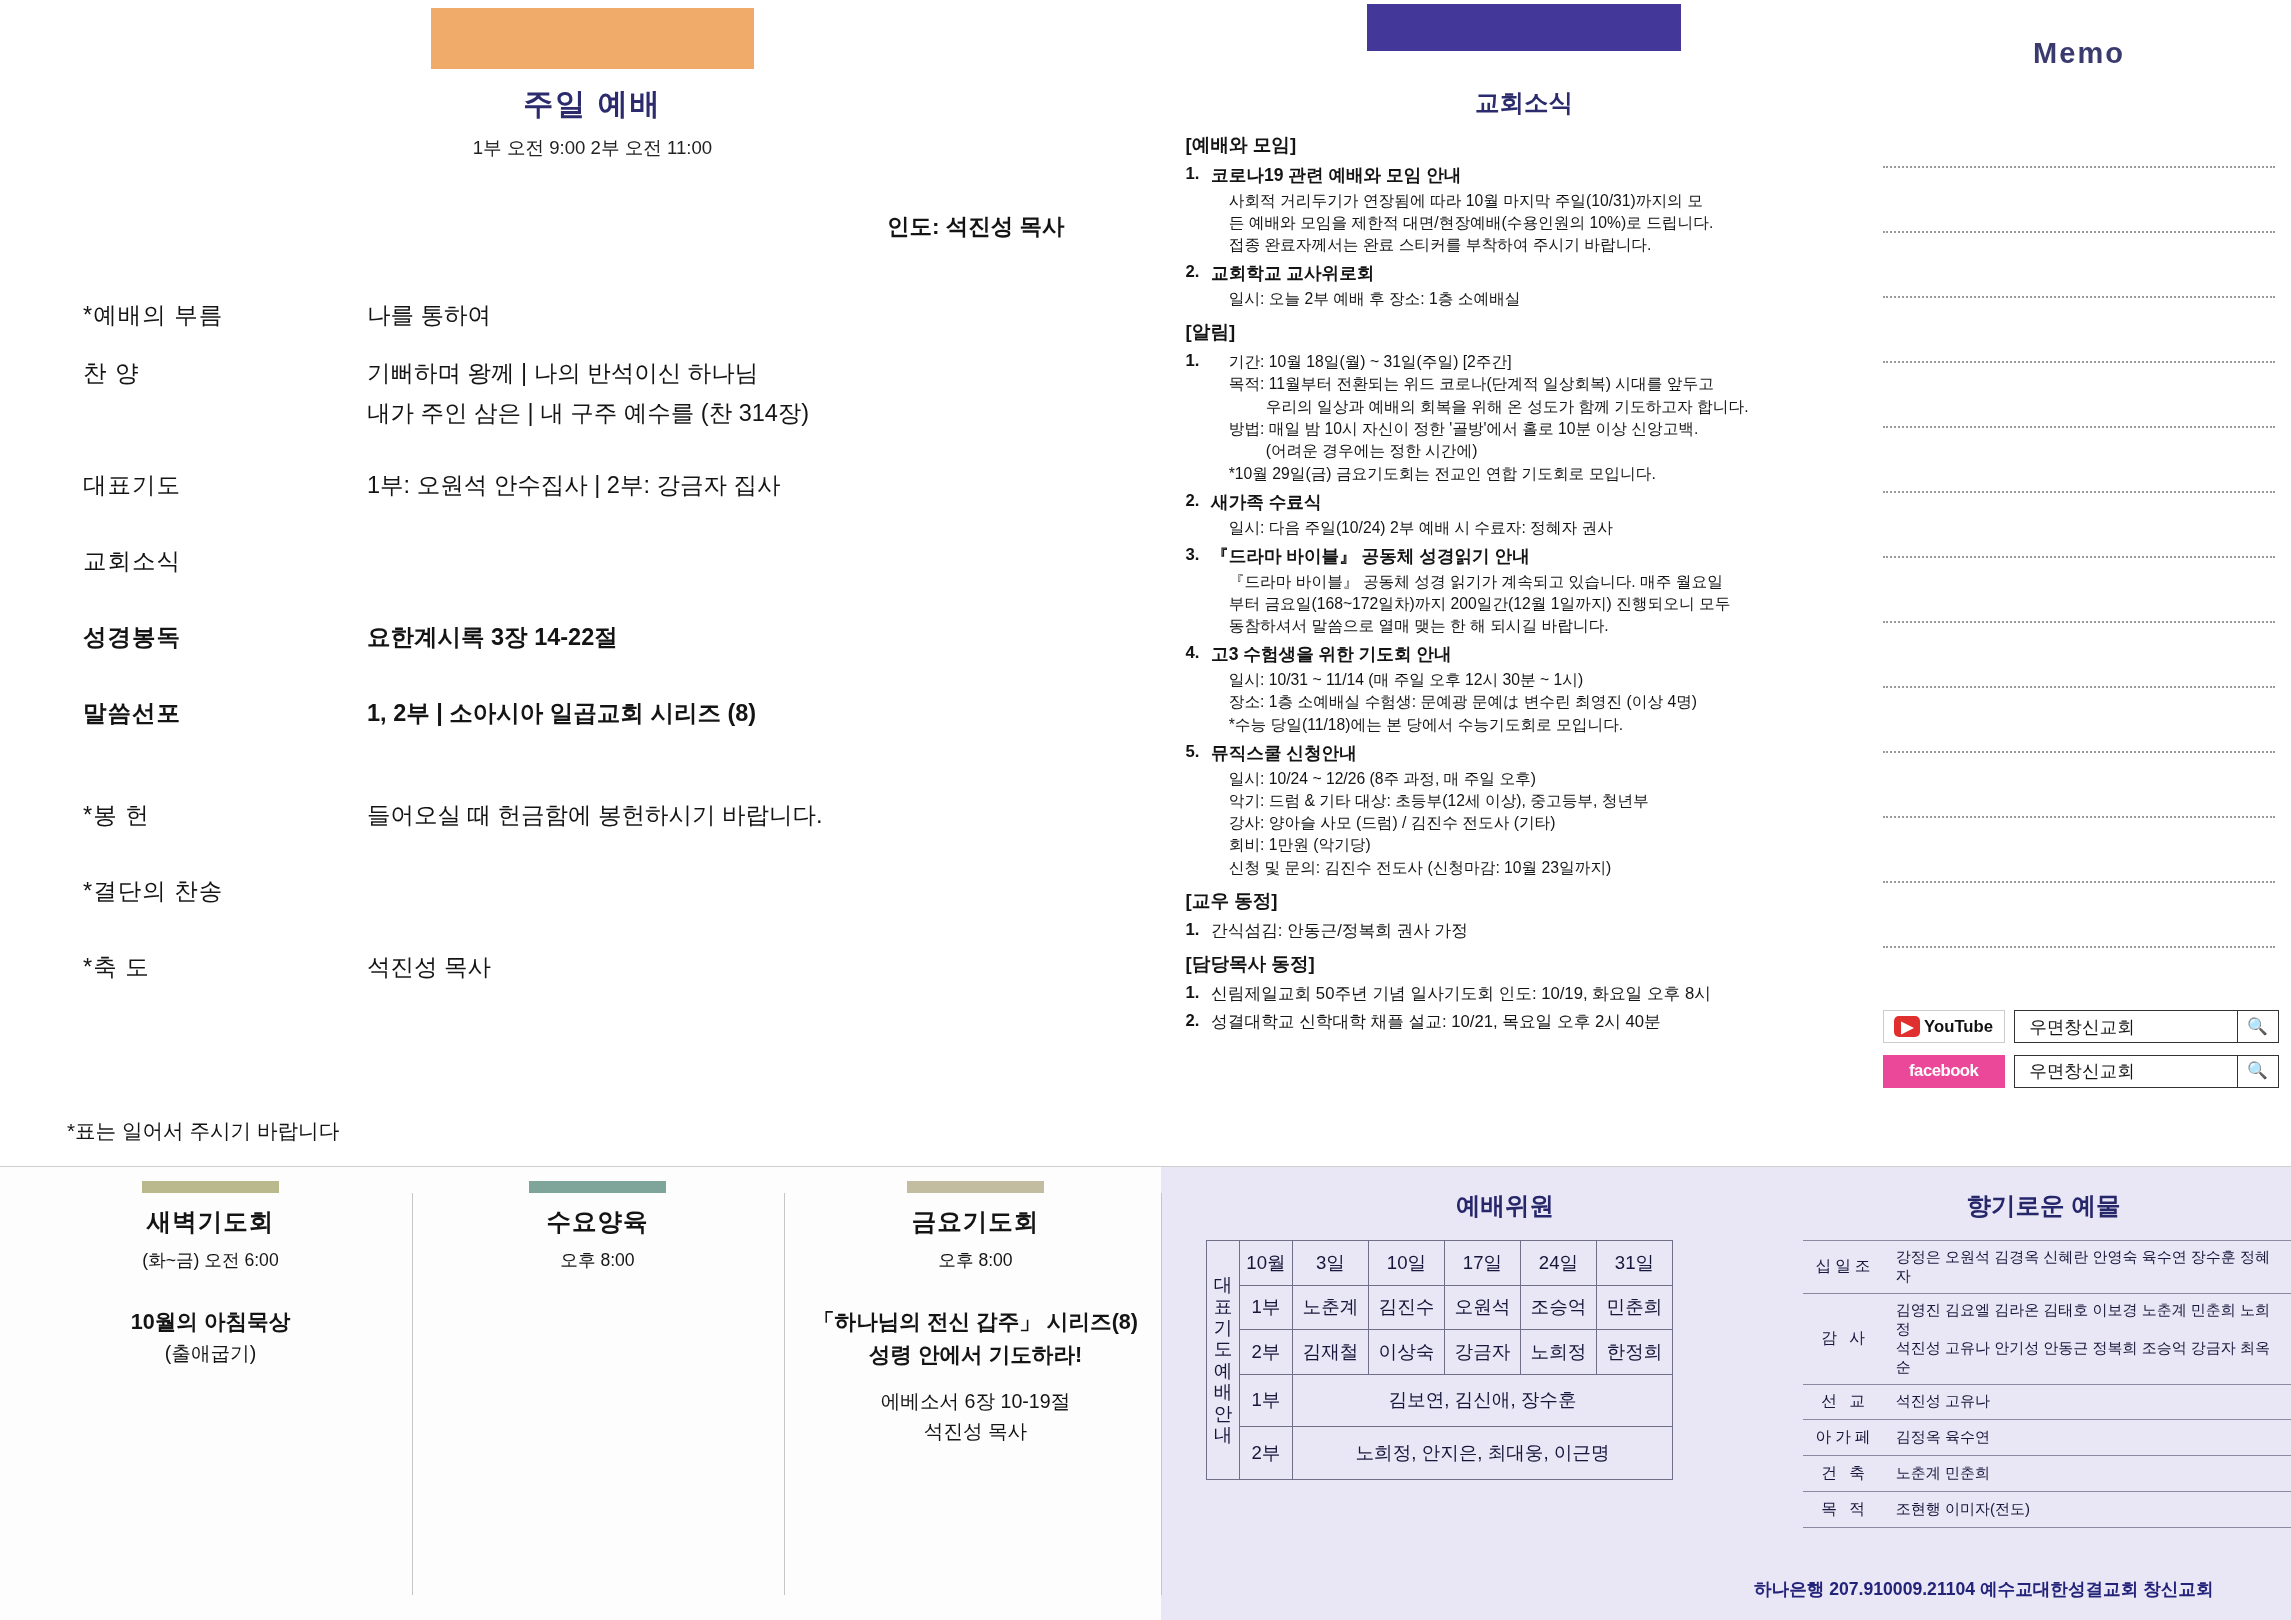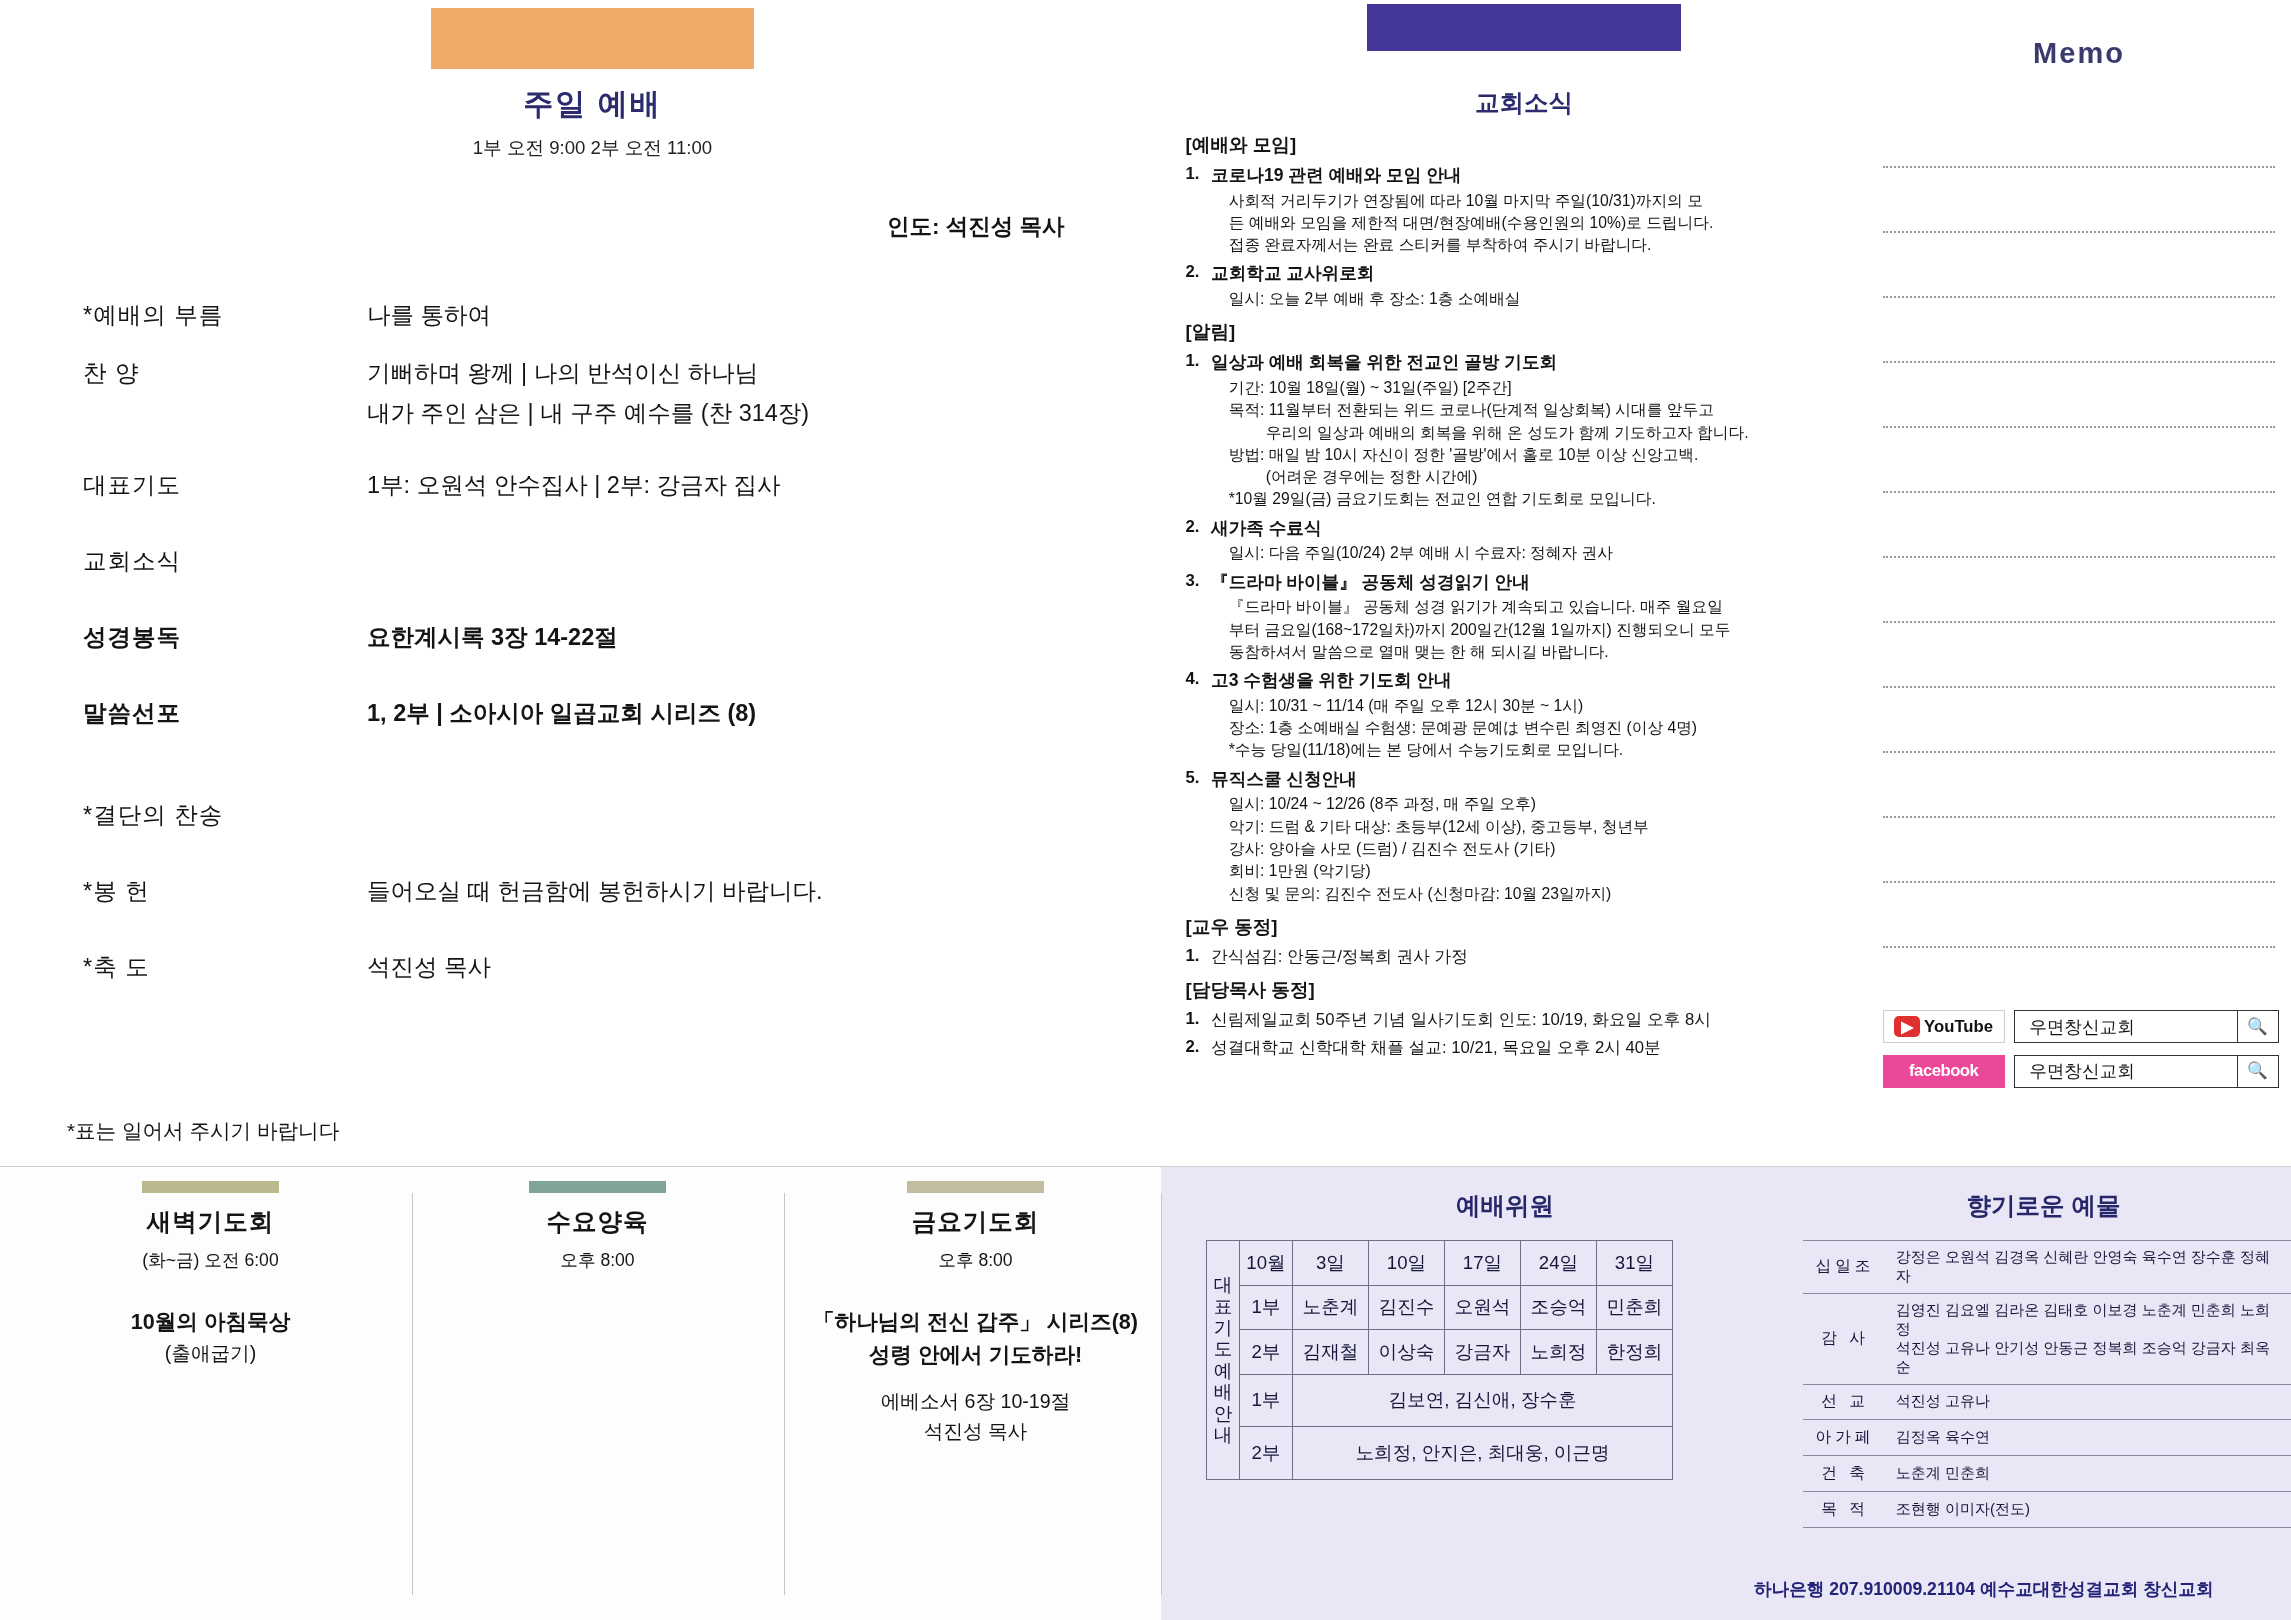--- a/index.html
+++ b/index.html
@@ -188,26 +188,26 @@
         <div class="order-label bold">성경봉독</div>
         <div class="order-value bold">요한계시록 3장 14-22절</div>
       </div>
       <div class="order-row" style="min-height:78px;">
         <div class="order-label bold">말씀선포</div>
         <div class="order-value bold">
           <span>1, 2부 | 소아시아 일곱교회 시리즈 (8)</span>
         </div>
       </div>
       <div class="order-row gap">
+        <div class="order-label">*봉 헌</div>
+        <div class="order-value">들어오실 때 헌금함에 봉헌하시기 바랍니다.</div>
+      </div>
+      <div class="order-row gap">
         <div class="order-label">*결단의 찬송</div>
         <div class="order-value"></div>
-      </div>
-      <div class="order-row gap">
-        <div class="order-label">*봉 헌</div>
-        <div class="order-value">들어오실 때 헌금함에 봉헌하시기 바랍니다.</div>
       </div>
       <div class="order-row">
         <div class="order-label">*축 도</div>
         <div class="order-value">석진성 목사</div>
       </div>
     </div>
 
     <div class="footnote">*표는 일어서 주시기 바랍니다</div>
   </div>
 
@@ -235,21 +235,20 @@
         <div class="n-lines clearfix">
           <span class="n-line" style="display:inline-block;">일시: 오늘 2부 예배 후</span>
           <span class="n-line right">장소: 1층 소예배실</span>
         </div>
       </div>
 
       <div class="sect-head">[알림]</div>
 
       <div class="n-item">
         <span class="n-num">1.</span>
-        <div class="n-title">일상과 예배 회복을 위한 전교인 골방 기도회</div>
         <div class="n-lines">
           <div class="n-line">기간: 10월 18일(월) ~ 31일(주일) [2주간]</div>
           <div class="n-line">목적: 11월부터 전환되는 위드 코로나(단계적 일상회복) 시대를 앞두고</div>
           <div class="n-line" style="padding-left:37px;">우리의 일상과 예배의 회복을 위해 온 성도가 함께 기도하고자 합니다.</div>
           <div class="n-line">방법: 매일 밤 10시 자신이 정한 '골방'에서 홀로 10분 이상 신앙고백.</div>
           <div class="n-line" style="padding-left:37px;">(어려운 경우에는 정한 시간에)</div>
           <div class="n-line">*10월 29일(금) 금요기도회는 전교인 연합 기도회로 모입니다.</div>
         </div>
       </div>
 

